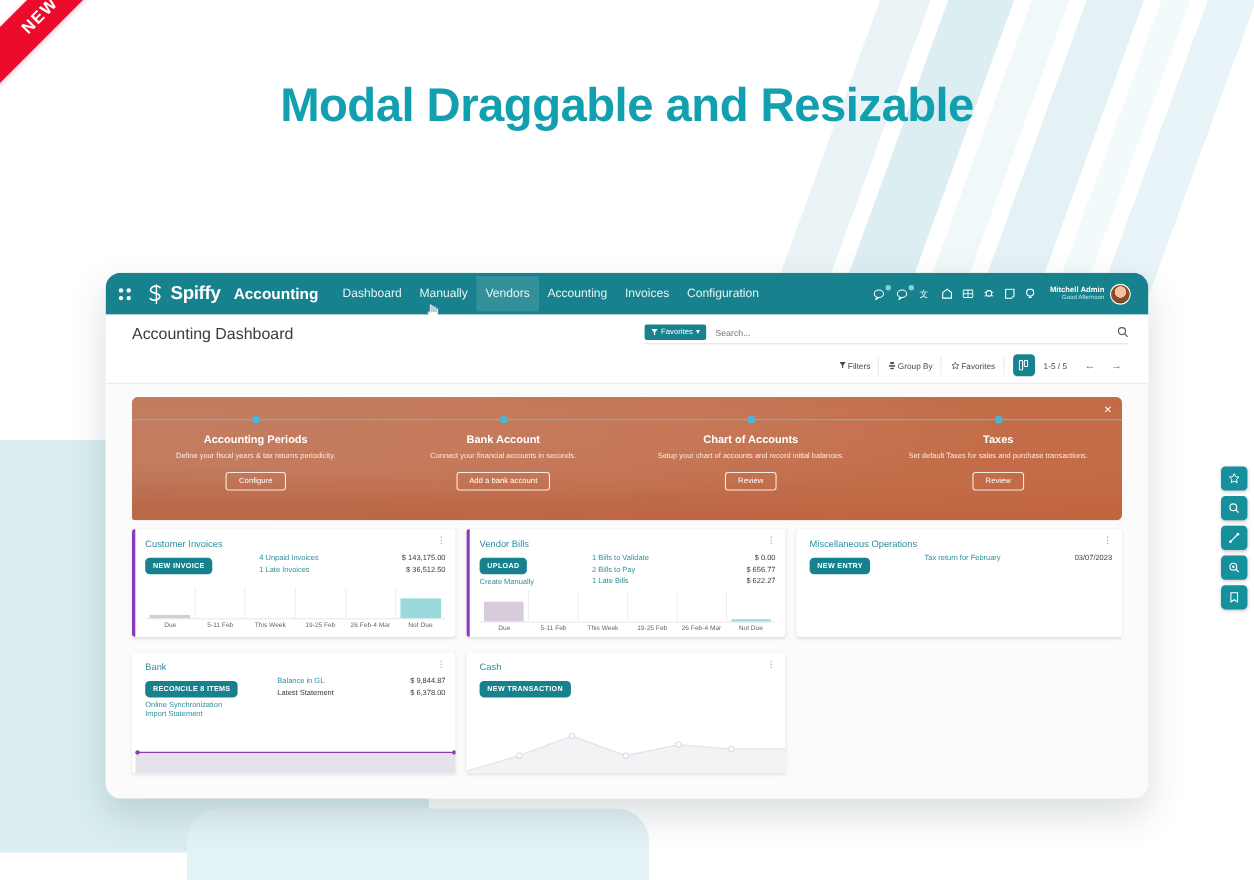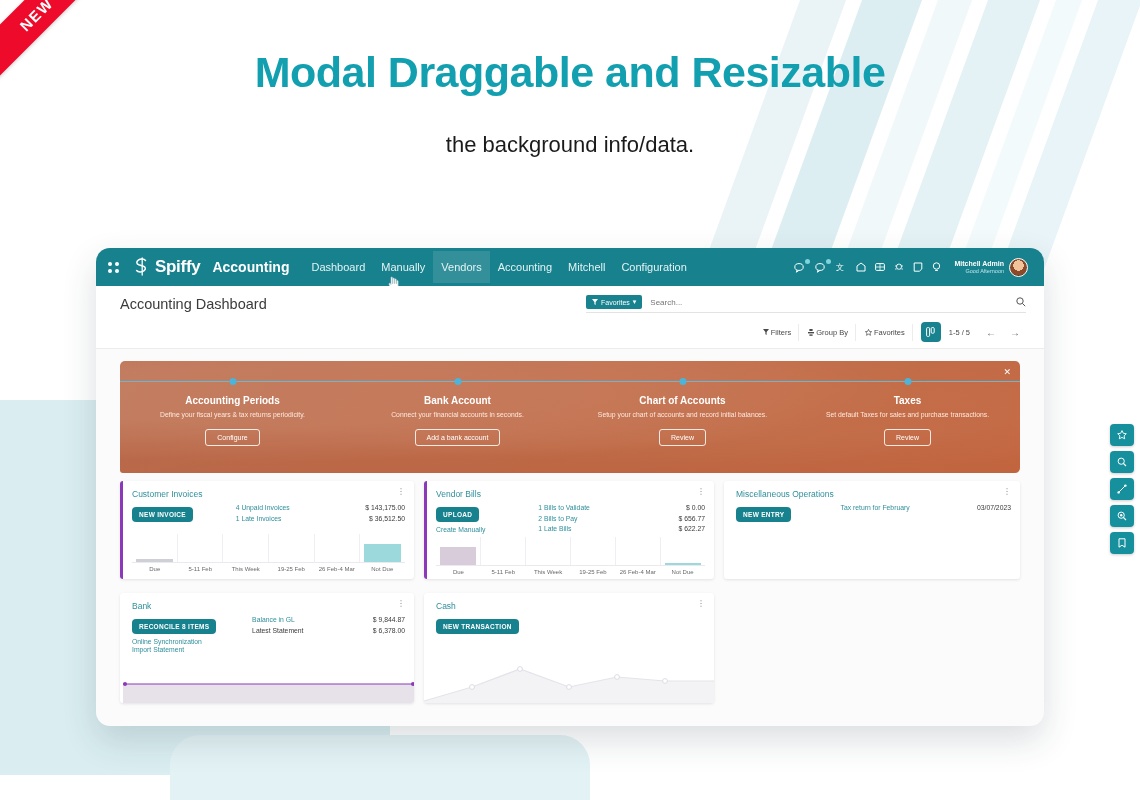--- a/index.html
+++ b/index.html
@@ -56,21 +56,21 @@
     transform-origin: center;
     display: flex; align-items: center; justify-content: center;
     color: #fff; font-weight: bold; font-size: 15px;
     letter-spacing: 1.5px;
     box-shadow: 0 1px 4px rgba(0,0,0,.2);
     z-index: 30;
   }
 
   
   .headline {
-    position: absolute; top: 48px; left: 0; width: 1140px;
+    position: absolute; top: 72px; left: 0; width: 1140px;
     text-align: center;
     color: #12a0b0;
     font-size: 43px;
     font-weight: bold;
     letter-spacing: -0.5px;
   }
   .subline {
     position: absolute; top: 130px; left: 0; width: 1140px;
     text-align: center;
     color: #1b1b1b;
@@ -92,21 +92,21 @@
 
   
   .navbar {
     height: 38px; background: #17818d;
     display: flex; align-items: center;
     padding: 0 12px;
     position: relative;
   }
   .apps-grid { display:grid; grid-template-columns:repeat(2,4px); gap:3px; margin-right:14px; }
   .apps-grid b { width:4px; height:4px; border-radius:50%; background:#fff; display:block; }
-  .brand { display:flex; align-items:flex-start; gap:5px; margin-right: 12px;}
+  .brand { display:flex; align-items:center; gap:5px; margin-right: 12px;}
   .brand-name { color:#fff; font-size:17px; font-weight:bold; letter-spacing:-0.3px;}
   .app-name { color:#fff; font-size:14px; font-weight:bold; margin-right:14px; }
   .menu { display:flex; align-items:center; gap:0px; }
   .menu-item {
     color:#e4f3f4; font-size:11px; padding:10px 8px; white-space:nowrap;
   }
   .menu-item.active { background:rgba(255,255,255,.12); }
   .nav-right { margin-left:auto; display:flex; align-items:center; gap:9px; padding-right:4px;}
   .nav-ico { color:#eaf7f8; font-size:10px; line-height:1; position:relative; }
   .nav-ico .dot {
@@ -262,21 +262,20 @@
       <i></i>
       <i></i>
   </div>
   <div class="bg-blob"></div>
   <div class="bg-blob2"></div>
 
   <div class="ribbon">NEW</div>
 
   <div class="headline">Modal Draggable and Resizable</div>
   <div class="subline">
-    <div>the background info/data.</div>
   </div>
 
   <div class="window">
 
     <div class="navbar">
       <div class="apps-grid">
         <b></b>
           <b></b>
           <b></b>
           <b></b>
@@ -289,21 +288,21 @@
           </svg>
         </span>
         <span class="brand-name">Spiffy</span>
       </div>
       <div class="app-name">Accounting</div>
       <div class="menu">
         <div class="menu-item">Dashboard</div>
         <div class="menu-item">Manually</div>
         <div class="menu-item active">Vendors</div>
         <div class="menu-item">Accounting</div>
-        <div class="menu-item">Mitchell</div>
+        <div class="menu-item">Invoices</div>
         <div class="menu-item">Configuration</div>
       </div>
 
       <div class="nav-right">
         <span class="nav-ico">
           <svg width="12" height="11" viewBox="0 0 12 11">
               <ellipse cx="5" cy="5" rx="4.2" ry="3.4" fill="none" stroke="#fff" stroke-width="1"></ellipse>
               <path d="M3 8.2 2.3 10.2 4.6 8.7" fill="none" stroke="#fff" stroke-width="1"></path>
             </svg>
           <i class="dot"></i>

